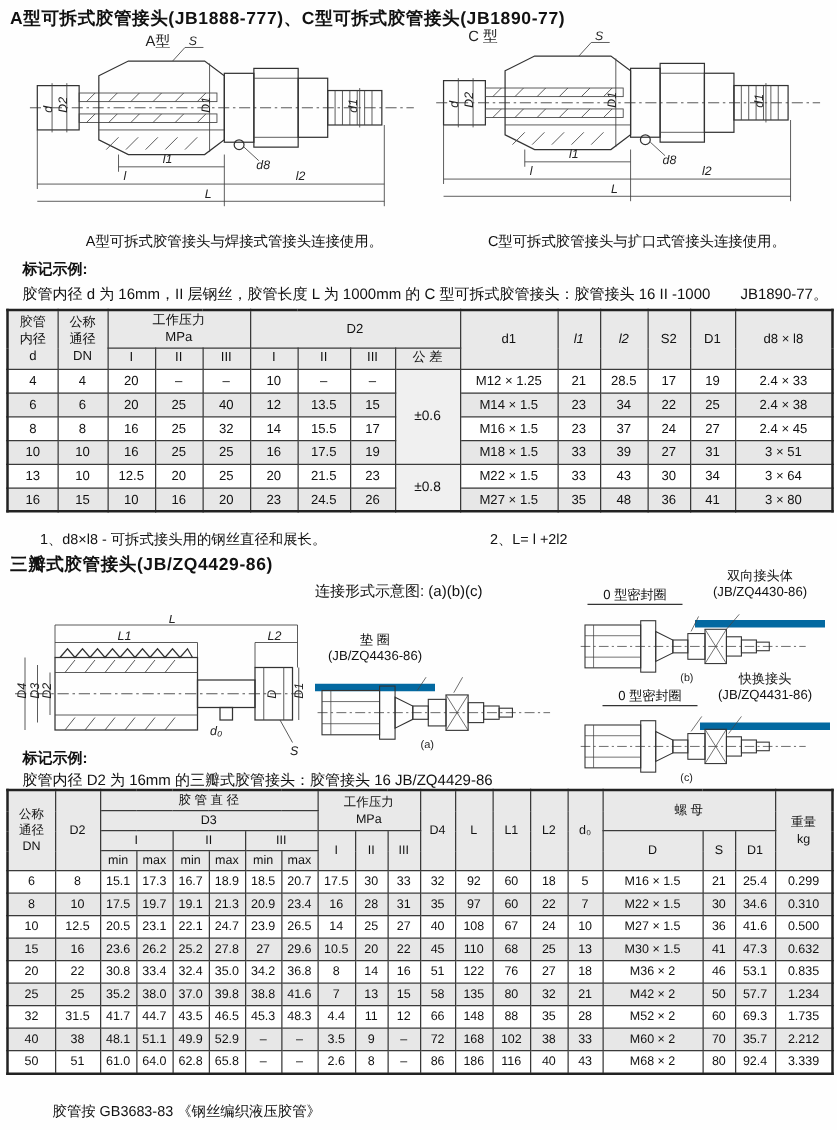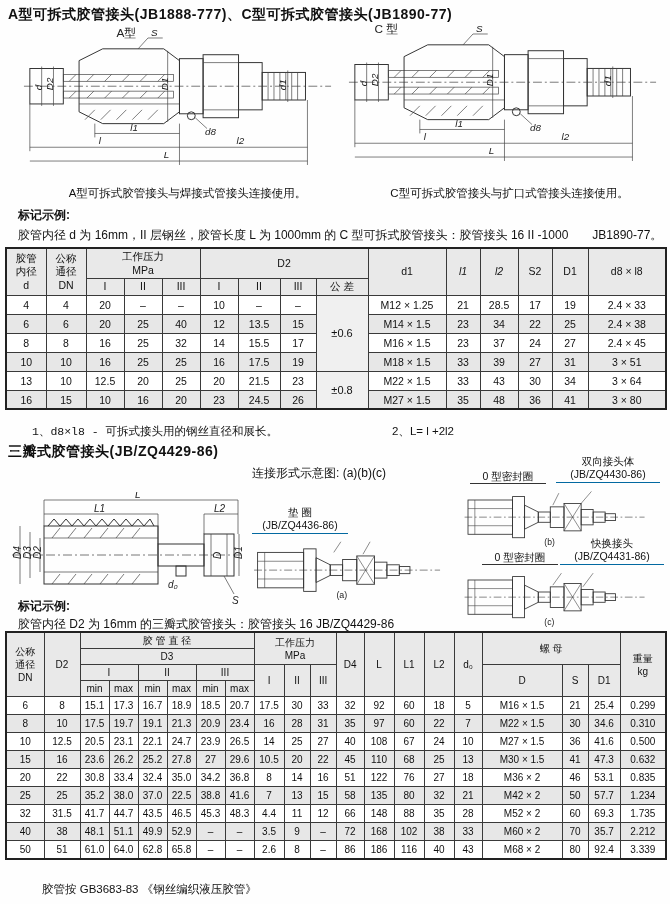--- a/index.html
+++ b/index.html
@@ -6,21 +6,21 @@
   html,body { width:670px; height:904px; background:#fff; }
   body { font-family:"Liberation Sans","DejaVu Sans",sans-serif; color:#111; }
   #page { position:relative; width:670px; height:904px; overflow:hidden; background:#fefefe; }
   .abs { position:absolute; }
   .title { font-size:14px; font-weight:bold; letter-spacing:0.5px; }
   .caption { font-size:11.5px; text-align:center; }
   .mark-label { font-size:12px;font-weight:bold; }
   .mark-text { font-size:12px; white-space:nowrap; }
   .note { font-size:11.5px; }
   .legend { font-size:12px; }
-  .callout { font-size:10.5px; text-align:center; line-height:1.25; border-bottom:1px solid #0369a1; padding-bottom:1px; }
+  .callout { font-size:10.5px; text-align:center; line-height:1.25; border-bottom:6px solid #0369a1; padding-bottom:15px; }
   .callout-noline { font-size:10.5px; text-align:center; line-height:1.25; }
   table { border-collapse:collapse; table-layout:fixed; background:#fff; }
   #t1 { width:660px; font-size:10.5px; }
   #t2 { width:660px; font-size:10px; }
   th,td { border:1px solid #3a3a3a; text-align:center; vertical-align:middle; padding:1px 0; }
   th { font-weight:normal; white-space:pre-line; background:#e9e9e9; line-height:1.3; }
   #t1 tbody td { height:19px; }
   #t2 tbody td { height:18px; }
   #t1 tbody tr:nth-child(even) td, #t2 tbody tr:nth-child(even) td { background:#e7e7e7; }
   td.tol { background:#f0f0f0 !important; font-size:11px; }
@@ -256,21 +256,21 @@
           <td>M27 × 1.5</td>
           <td>35</td>
           <td>48</td>
           <td>36</td>
           <td>41</td>
           <td>3 × 80</td>
         </tr>
       </tbody>
   </table>
 
-  <div class="abs note" style="left:32px; top:424px;font-family:Liberation Mono, monospace;">1、d8×l8 - 可拆式接头用的钢丝直径和展长。</div>
+  <div class="abs note" style="left:32px; top:424px;">1、d8×l8 - 可拆式接头用的钢丝直径和展长。</div>
   <div class="abs note" style="left:392px; top:424px;">2、L= l +2l2</div>
 
   <div class="abs title" style="left:8px; top:443px;">三瓣式胶管接头(JB/ZQ4429-86)</div>
 
   <div class="abs legend" style="left:252px; top:465px;">连接形式示意图: (a)(b)(c)</div>
 
   <svg class="abs" style="left:8px; top:492px;" width="235" height="118" viewBox="0 0 235 118">
     <path class="cl" d="M4 63 H233"></path>
     <path class="thin" d="M36 34 V8 M230 42 V8 M36 8 H230"></path>
     <path class="thin" d="M150 52 V22 M36 22 H150 M196 42 V22 M196 22 H230"></path>
@@ -503,21 +503,21 @@
           <td>46</td>
           <td>53.1</td>
           <td>0.835</td>
         </tr>
         <tr>
           <td>25</td>
           <td>25</td>
           <td>35.2</td>
           <td>38.0</td>
           <td>37.0</td>
-          <td>22.5</td>
+          <td>39.8</td>
           <td>38.8</td>
           <td>41.6</td>
           <td>7</td>
           <td>13</td>
           <td>15</td>
           <td>58</td>
           <td>135</td>
           <td>80</td>
           <td>32</td>
           <td>21</td>

